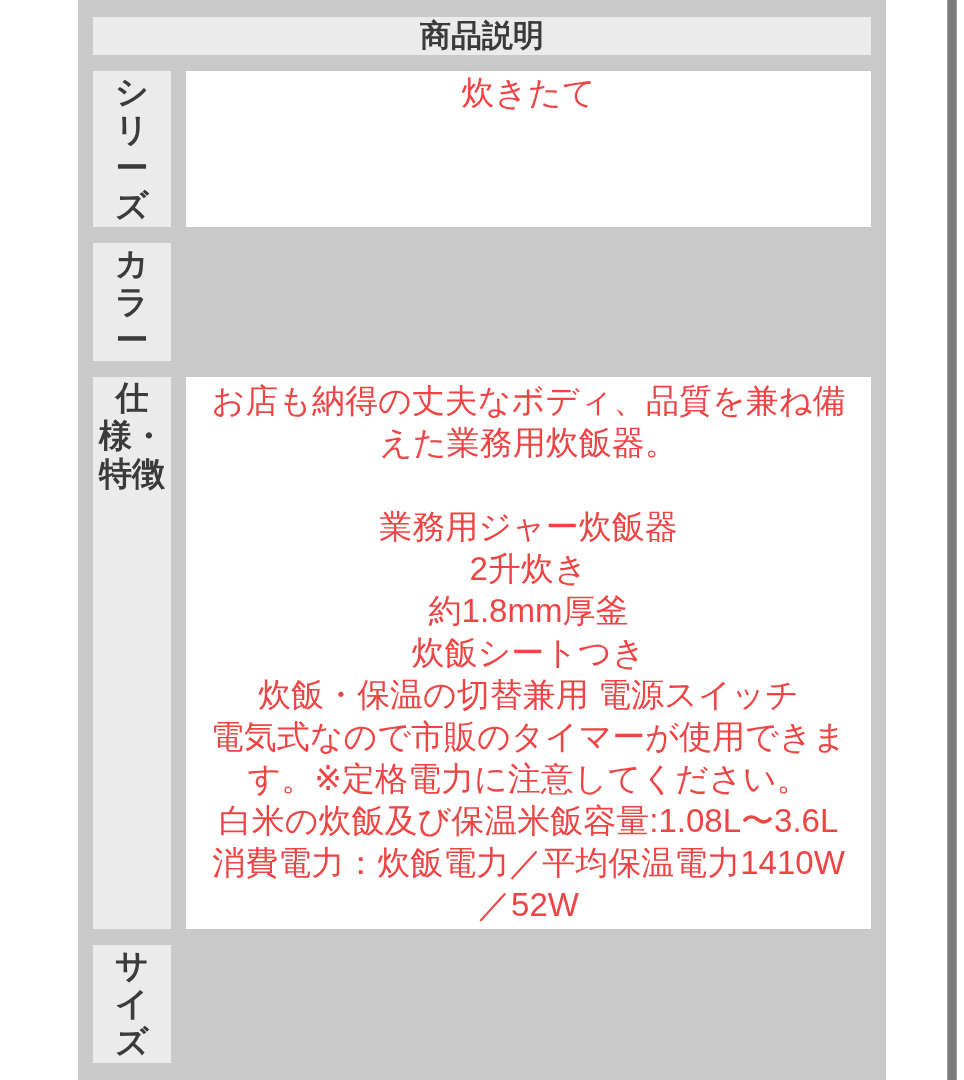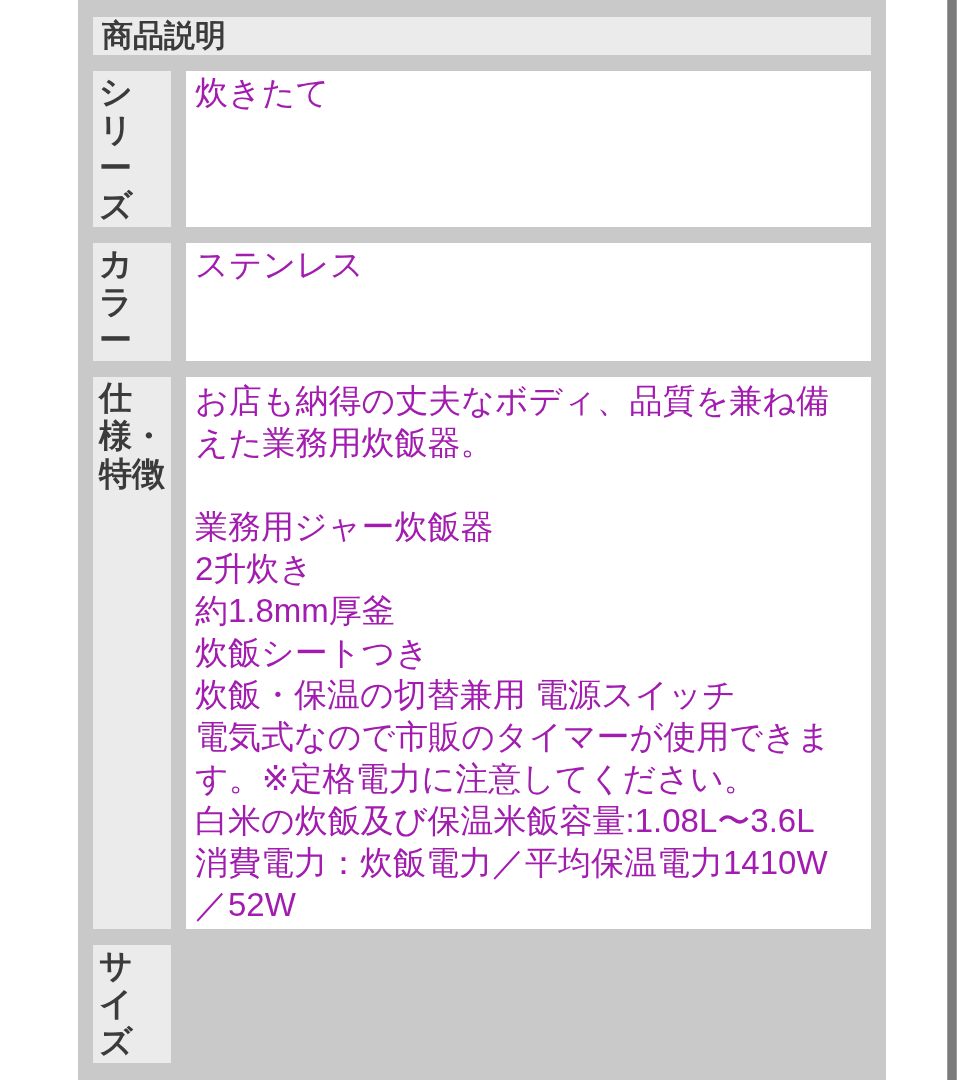--- a/index.html
+++ b/index.html
@@ -12,20 +12,21 @@
   }
   .viewport { position: relative; width: 964px; height: 1080px; background: #ffffff; }
 
   .panel {
     position: absolute;
     left: 78px; top: 0;
     width: 808px; height: 1080px;
     background: #c9c9c9;
     padding: 17px 15px 0 15px;
     overflow: hidden;
+    text-align: center;
   }
 
   .header-bar {
     background: #ebebeb;
     height: 38px;
     line-height: 38px;
     padding: 0 9px;
     font-size: 31px;
     font-weight: bold;
     color: #3b3b3b;
@@ -55,21 +56,21 @@
   .row-gap { flex: 0 0 15px; }
 
   .row-value {
     flex: 1 1 auto;
     background: #ffffff;
     font-size: 33px;
     line-height: 38px;
     padding: 3px 9px;
     white-space: pre-wrap;
     word-break: break-word;
-    color: #a21caf;
+    color: #ef4444;
   }
 
   
   .row-series  .row-value, .row-series  .row-label { min-height: 118px; }
   .row-color   .row-value, .row-color   .row-label { min-height: 83px; }
   .row-size    .row-value, .row-size    .row-label { min-height: 75px; font-family: Liberation Serif, serif; }
 
   .row-spec .row-value { line-height: 42px; }
 
   .scrollbar-track {
@@ -101,21 +102,20 @@
 リー
 ズ</div>
       <div class="row-gap"></div>
       <div class="row-value">炊きたて</div>
     </div>
 
     <div class="row row-color">
       <div class="row-label">カ
 ラー</div>
       <div class="row-gap"></div>
-      <div class="row-value">ステンレス</div>
     </div>
 
     <div class="row row-spec">
       <div class="row-label">仕
 様・
 特徴</div>
       <div class="row-gap"></div>
       <div class="row-value">お店も納得の丈夫なボディ、品質を兼ね備
 えた業務用炊飯器。
 

